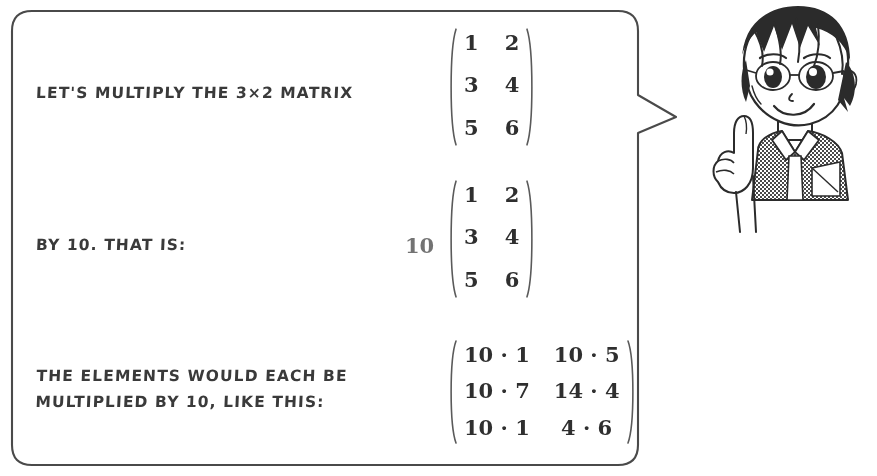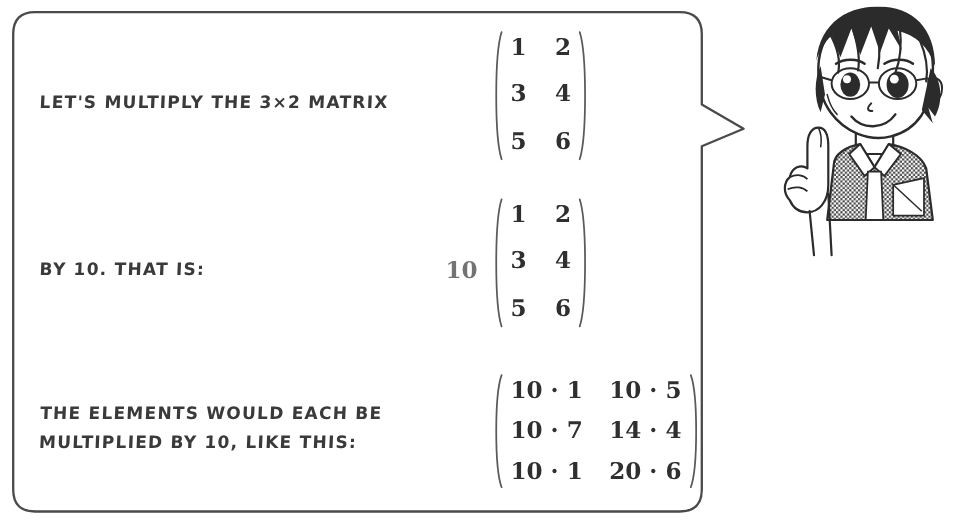--- a/index.html
+++ b/index.html
@@ -172,21 +172,21 @@
         <svg viewBox="0 0 12 100" preserveAspectRatio="none">
           <path d="M 10 1 C 3.5 18, 3.5 82, 10 99" fill="none" stroke="#5a5a5a" stroke-width="1.6" stroke-linecap="round" vector-effect="non-scaling-stroke"></path>
         </svg>
       </div>
       <div class="matrix-grid m2b">
         <div class="cell">10 · 1</div>
         <div class="cell">10 · 5</div>
         <div class="cell">10 · 7</div>
         <div class="cell">14 · 4</div>
         <div class="cell">10 · 1</div>
-        <div class="cell">20 · 6</div>
+        <div class="cell">4 · 6</div>
       </div>
       <div class="bracket">
         <svg viewBox="0 0 12 100" preserveAspectRatio="none">
           <path d="M 2 1 C 8.5 18, 8.5 82, 2 99" fill="none" stroke="#5a5a5a" stroke-width="1.6" stroke-linecap="round" vector-effect="non-scaling-stroke"></path>
         </svg>
       </div>
     </div>
   </div>
 
 </div>

